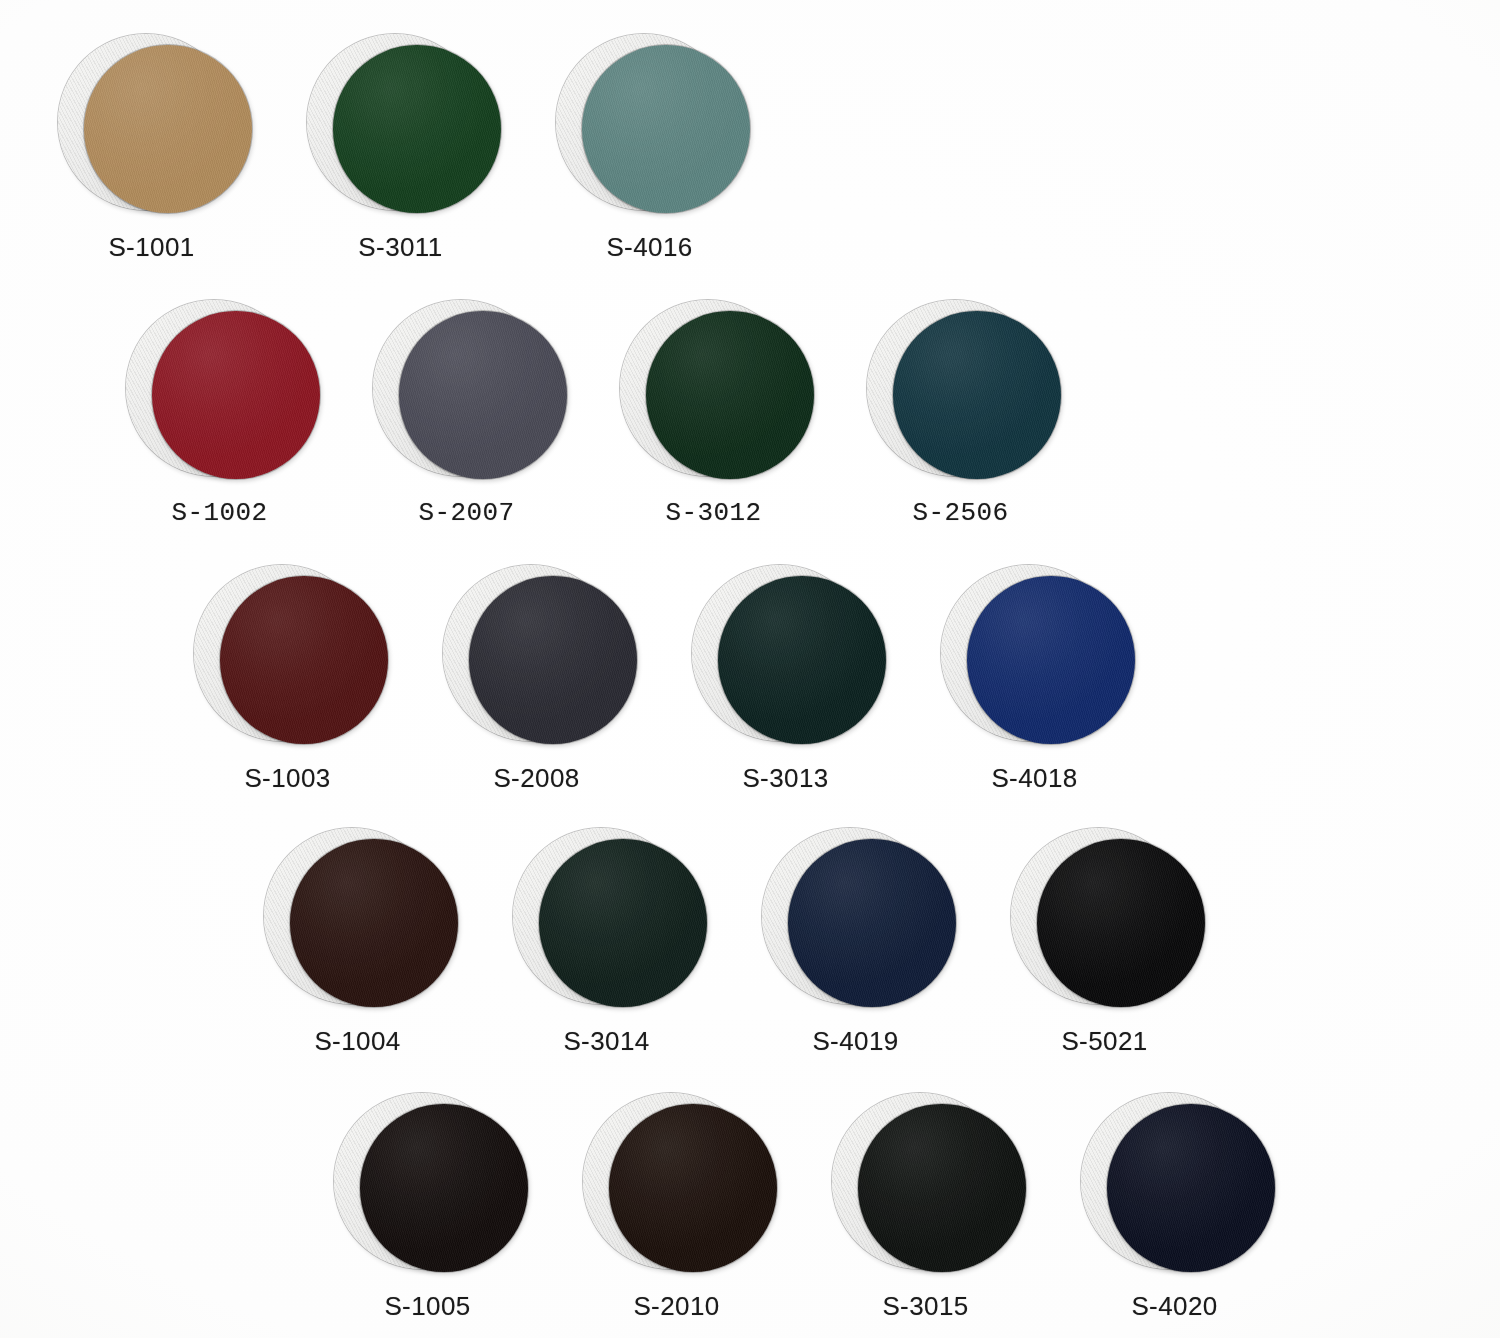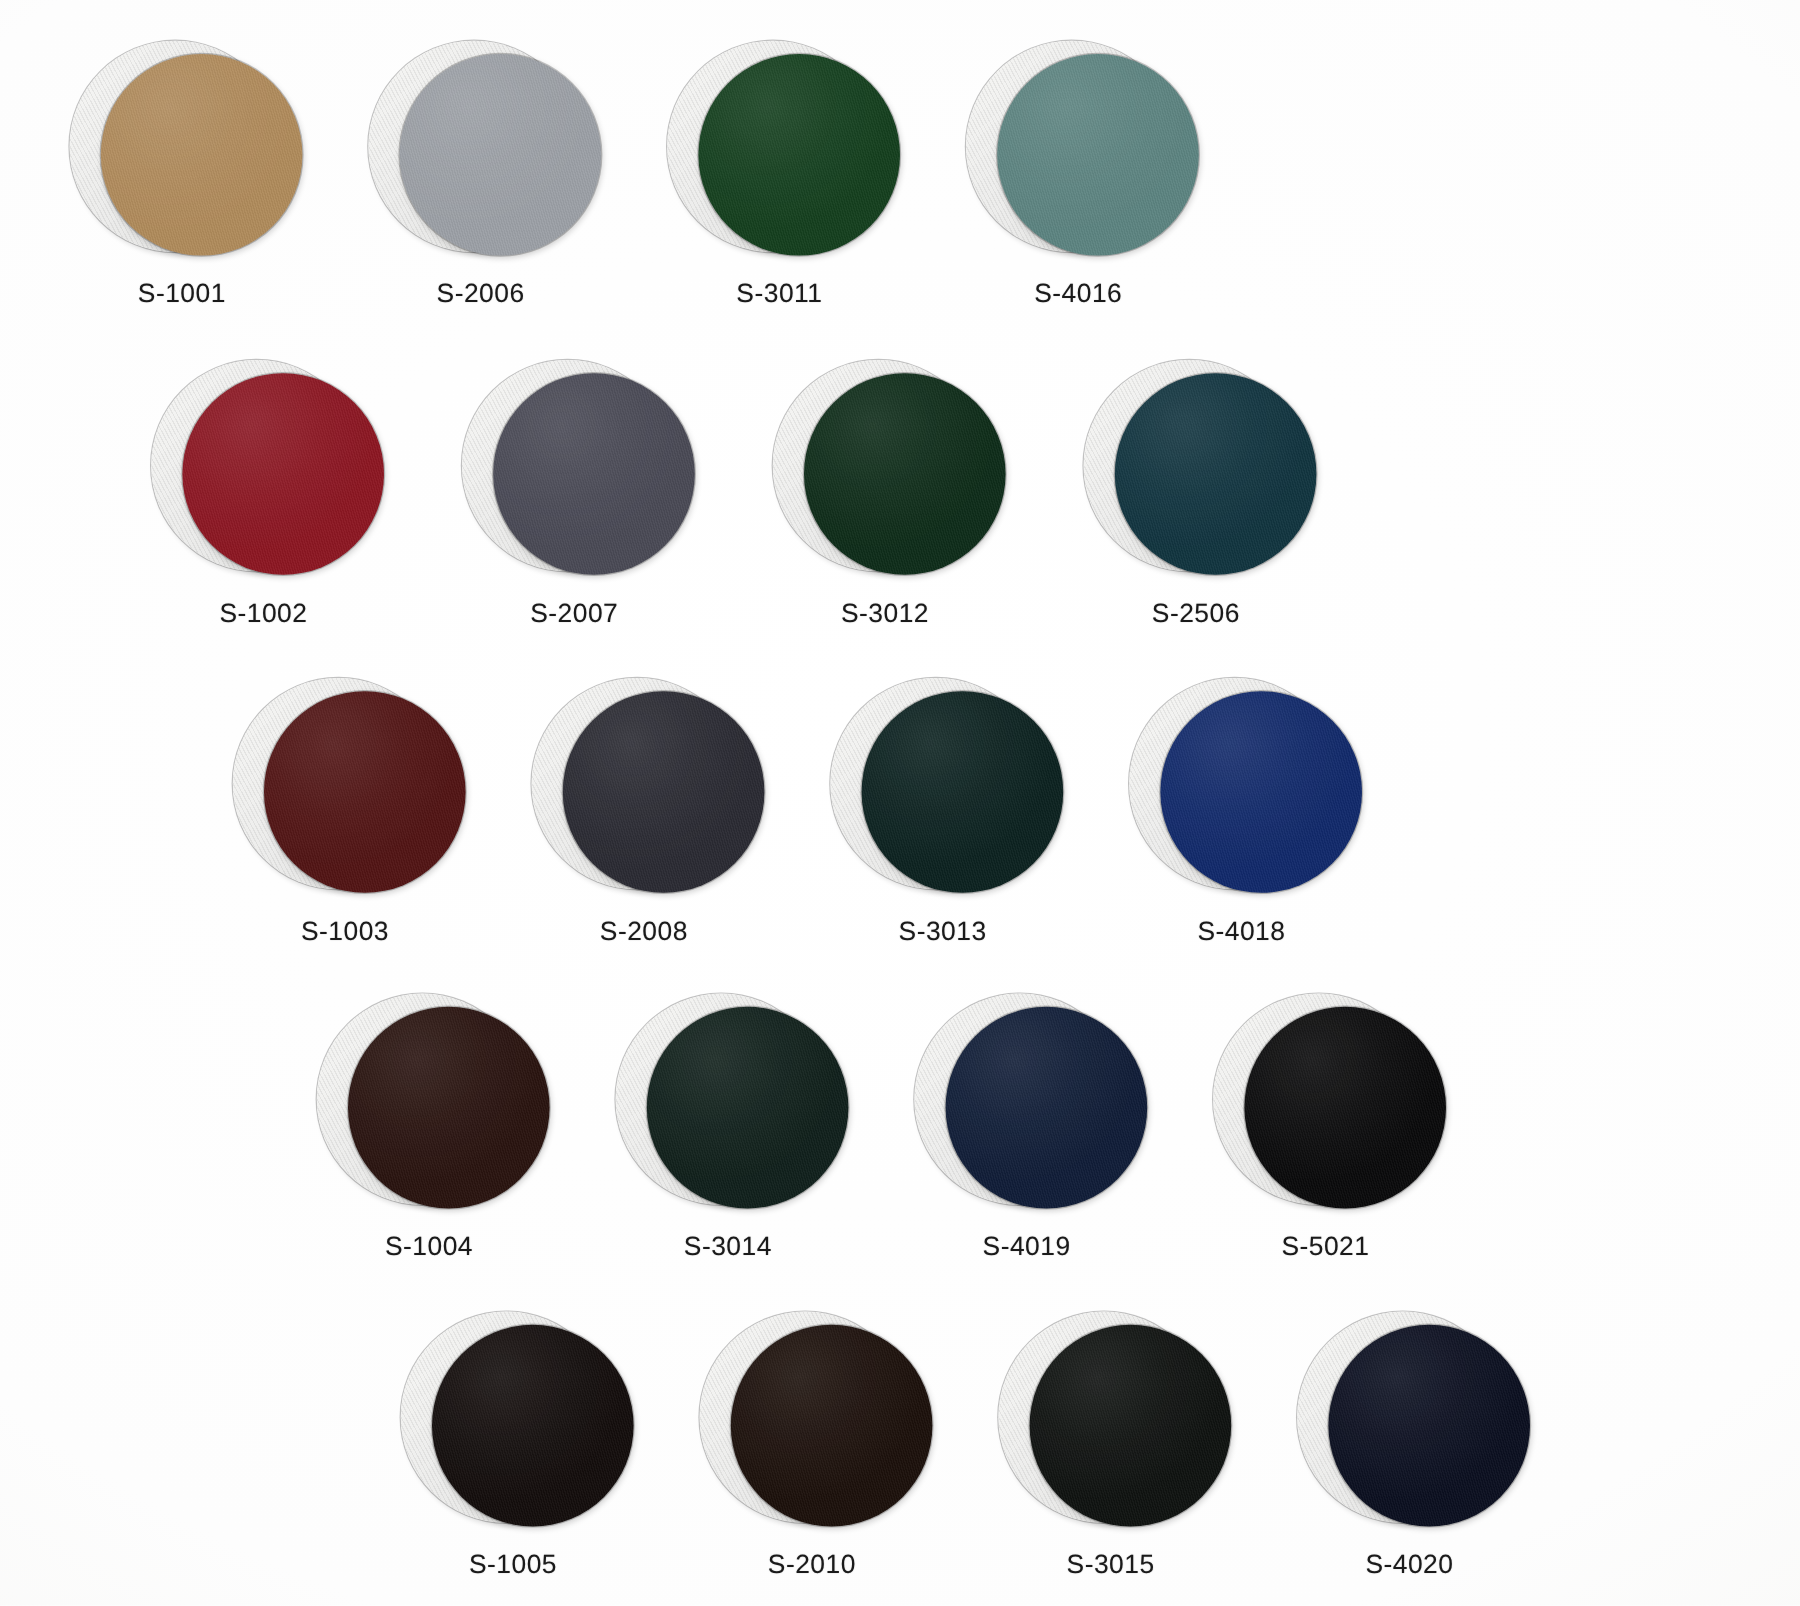--- a/index.html
+++ b/index.html
@@ -95,21 +95,21 @@
         74deg,
         rgba(255,255,255,0.035) 0px,
         rgba(255,255,255,0.035) 1px,
         rgba(0,0,0,0.035) 1px,
         rgba(0,0,0,0.035) 2px);
     pointer-events: none;
   }
 
   .label {
     margin-top: 10px;
-    font-size: 22px;
+    font-size: 26px;
     letter-spacing: 0.4px;
     color: #1a1a1a;
     white-space: nowrap;
     text-shadow: 0 0 1px rgba(0,0,0,0.30);
   }
 </style>
 </head>
 <body>
 
 <div id="page">
@@ -118,40 +118,33 @@
         <div class="swatch">
           <div class="chip">
             <div class="backing"></div>
             <div class="disc" title="#b08b5c" style="background-color: rgb(176, 139, 92);"></div>
           </div>
           <div class="label">S-1001</div>
         </div>
         <div class="swatch">
           <div class="chip">
             <div class="backing"></div>
-            <div class="disc" title="#9ca0a6" style="background-color: rgb(156, 160, 166);"></div>
-          </div>
-          <div class="label">S-2006</div>
-        </div>
-        <div class="swatch">
-          <div class="chip">
-            <div class="backing"></div>
             <div class="disc" title="#15401f" style="background-color: rgb(21, 64, 31);"></div>
           </div>
           <div class="label">S-3011</div>
         </div>
         <div class="swatch">
           <div class="chip">
             <div class="backing"></div>
             <div class="disc" title="#5d8481" style="background-color: rgb(93, 132, 129);"></div>
           </div>
           <div class="label">S-4016</div>
         </div>
       </div>
-      <div class="row" style="top: 300px; left: 112px; gap: 44px;">
+      <div class="row" style="top: 300px; left: 112px; gap: 32px; font-family: Liberation Mono, monospace;">
         <div class="swatch">
           <div class="chip">
             <div class="backing"></div>
             <div class="disc" title="#8c1723" style="background-color: rgb(140, 23, 35);"></div>
           </div>
           <div class="label">S-1002</div>
         </div>
         <div class="swatch">
           <div class="chip">
             <div class="backing"></div>

